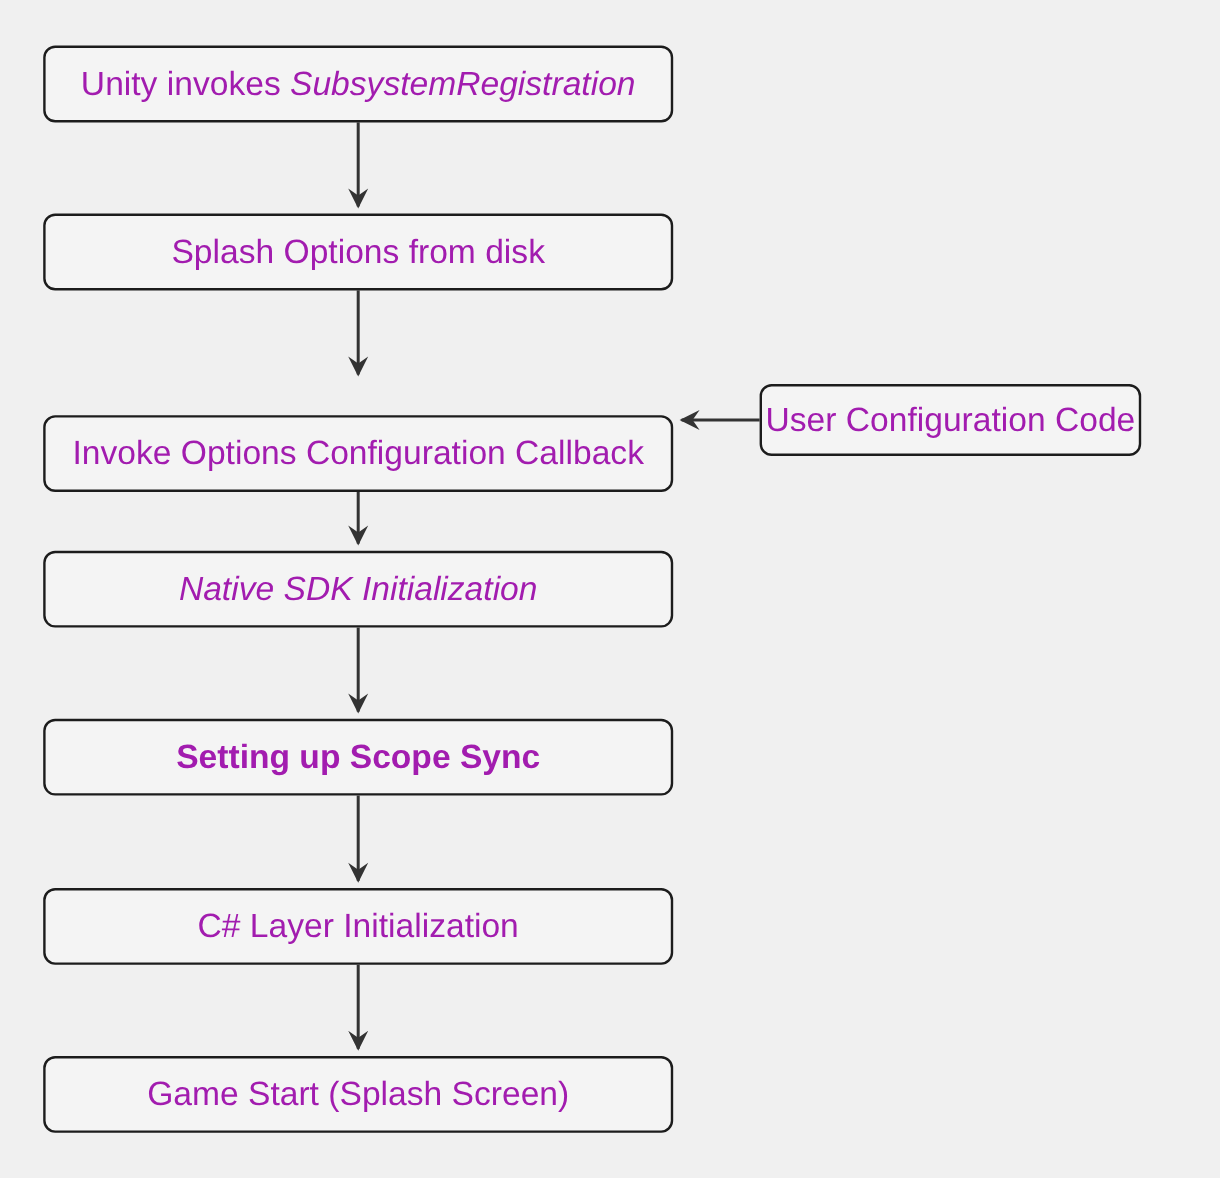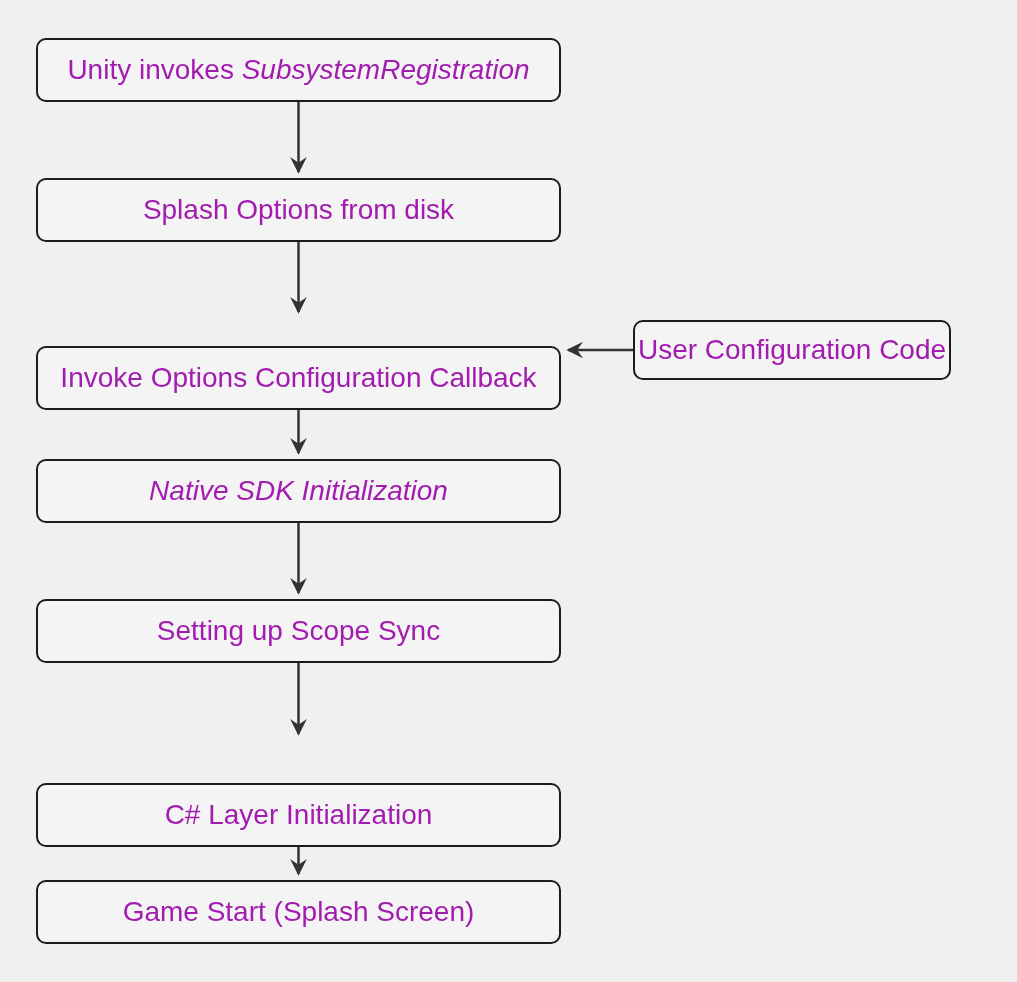--- a/index.html
+++ b/index.html
@@ -34,22 +34,22 @@
     justify-content: center;
     color: #a21caf;
     font-size: 28px;
     line-height: 1.2;
     white-space: nowrap;
   }
   #n0 { top: 38px; }
   #n1 { top: 178px; }
   #n2 { top: 318px; margin-top: 28px; }
   #n3 { top: 459px; font-style: italic; }
-  #n4 { top: 599px; }
-  #n5 { top: 783px; }
+  #n4 { top: 599px; font-weight: bold; }
+  #n5 { top: 740px; }
   #n6 { top: 880px; }
   #n7 { top: 320px; left: 633px; width: 318px; height: 60px; }
   .italic { font-style: italic; }
 </style>
 </head>
 <body>
 
 <div class="canvas">
 
   <svg class="edges-layer" width="1017" height="982" viewBox="0 0 1017 982">

